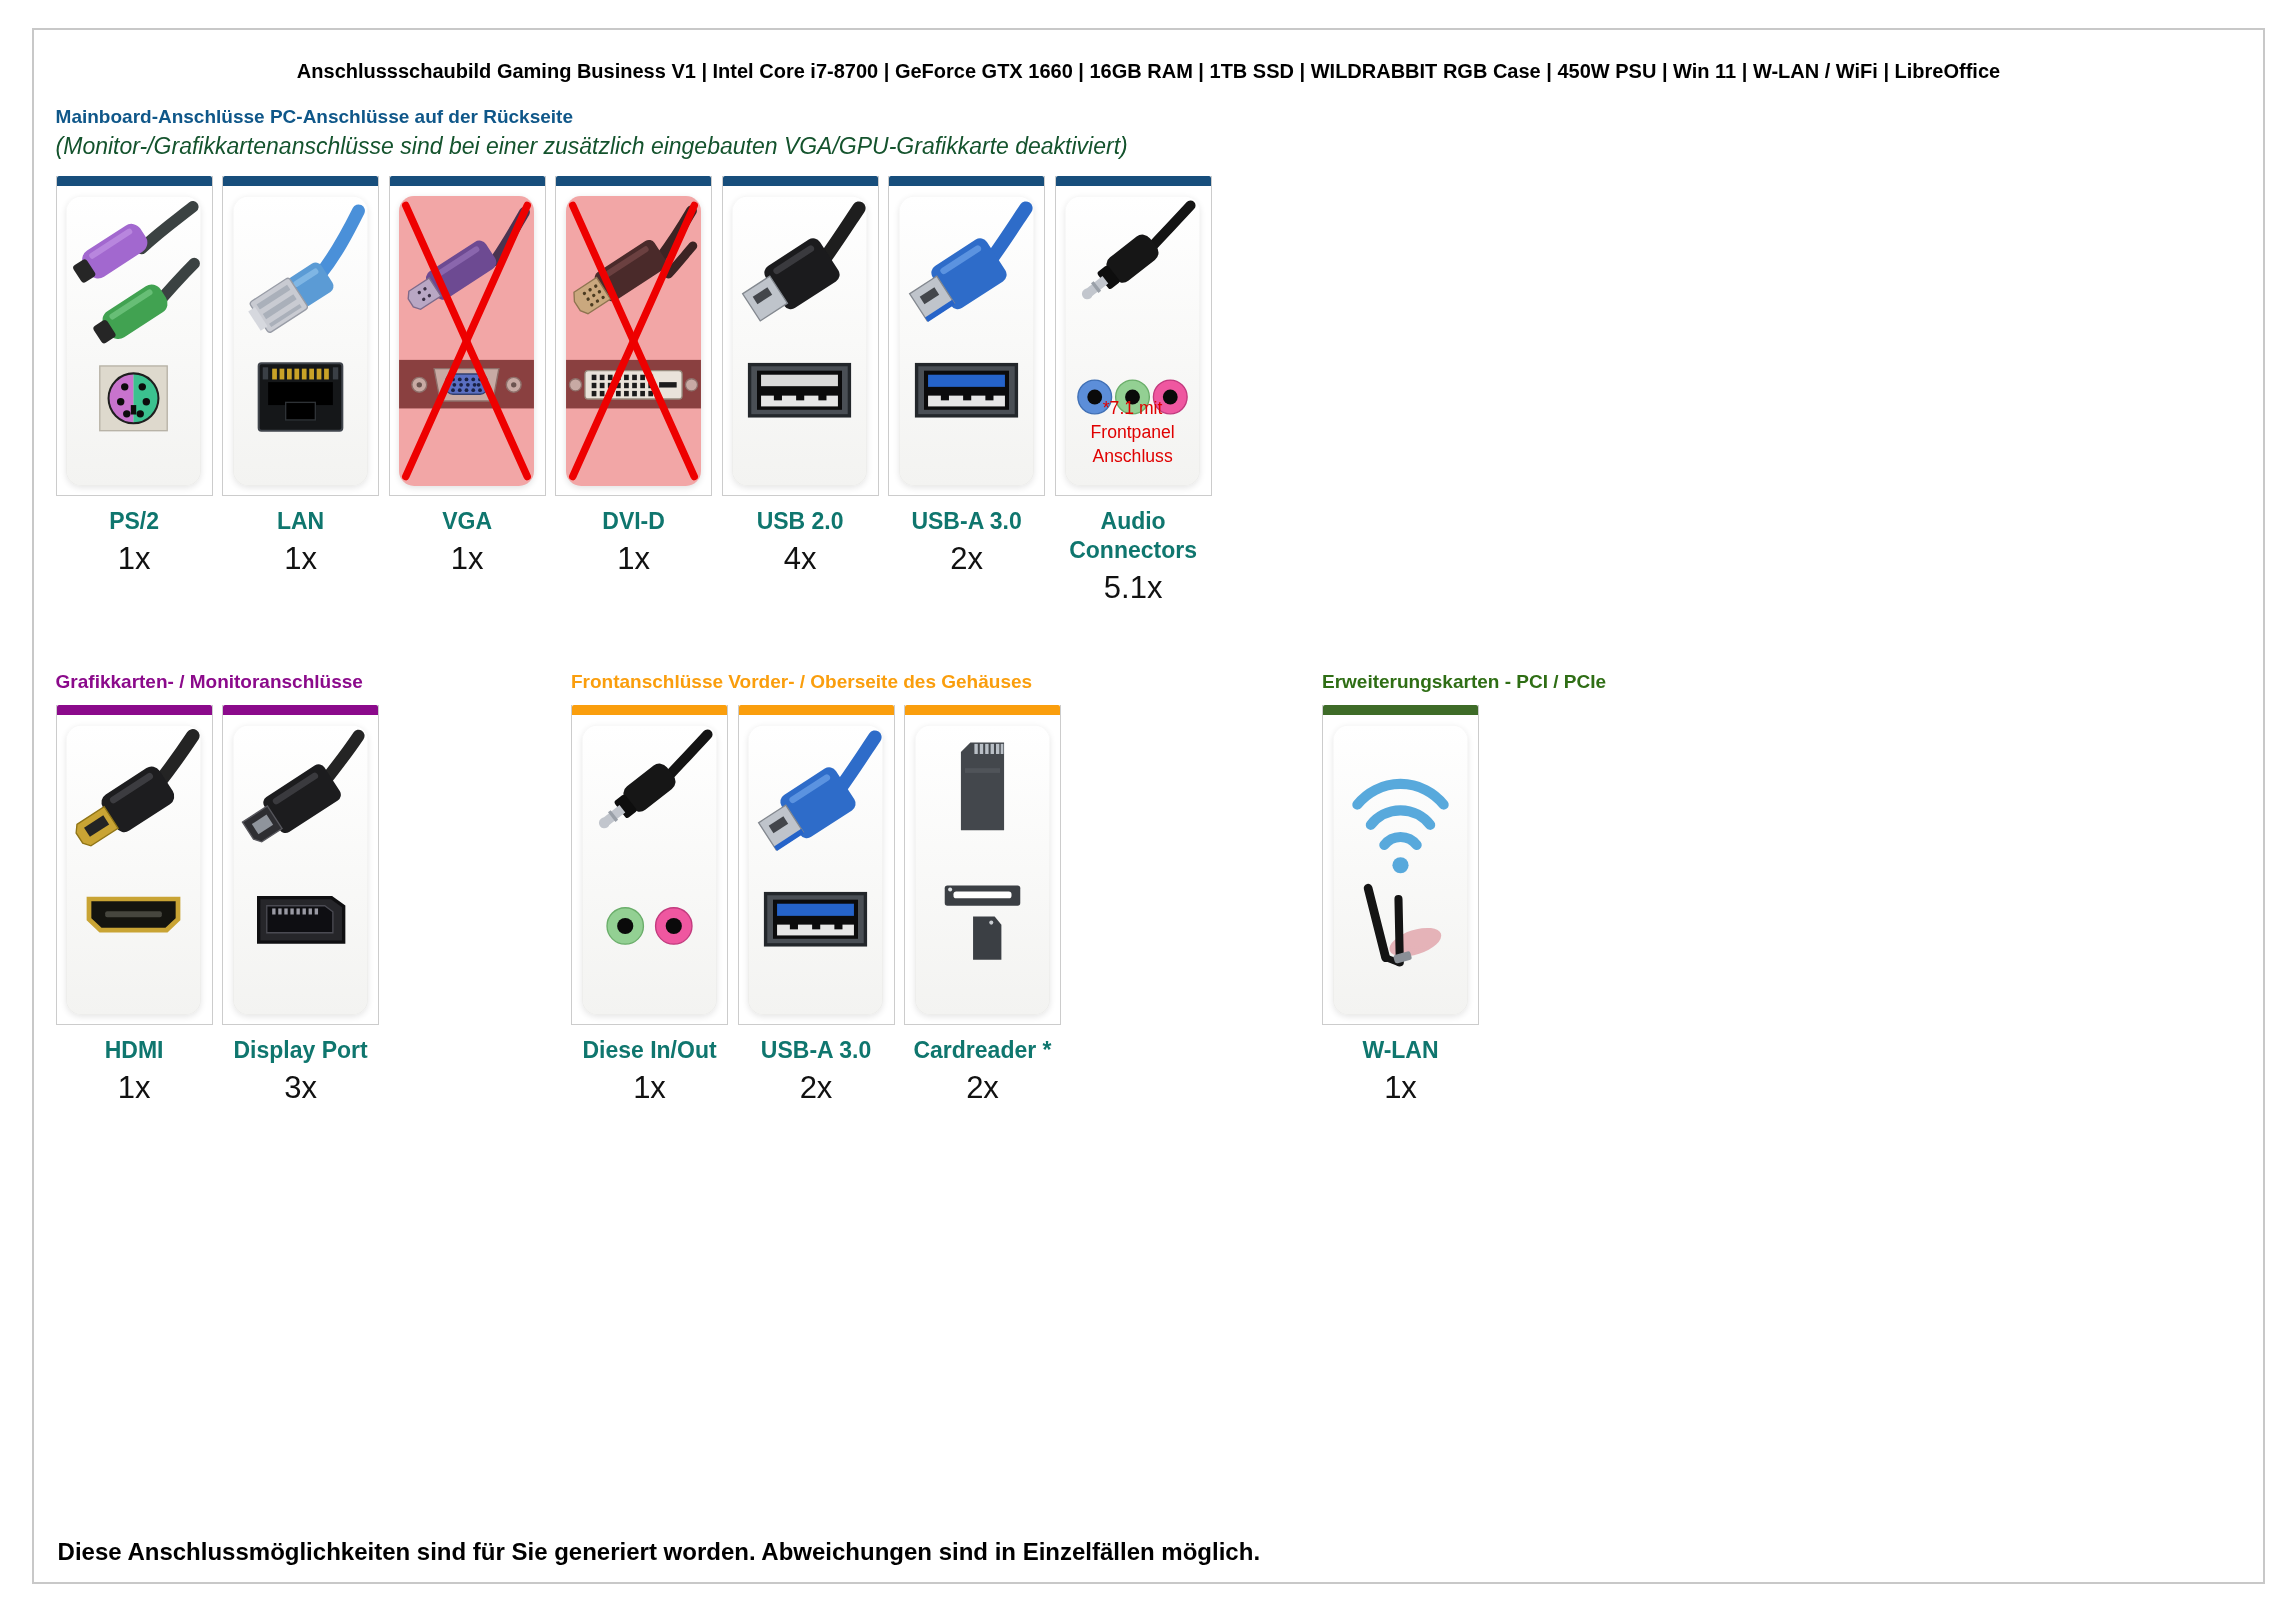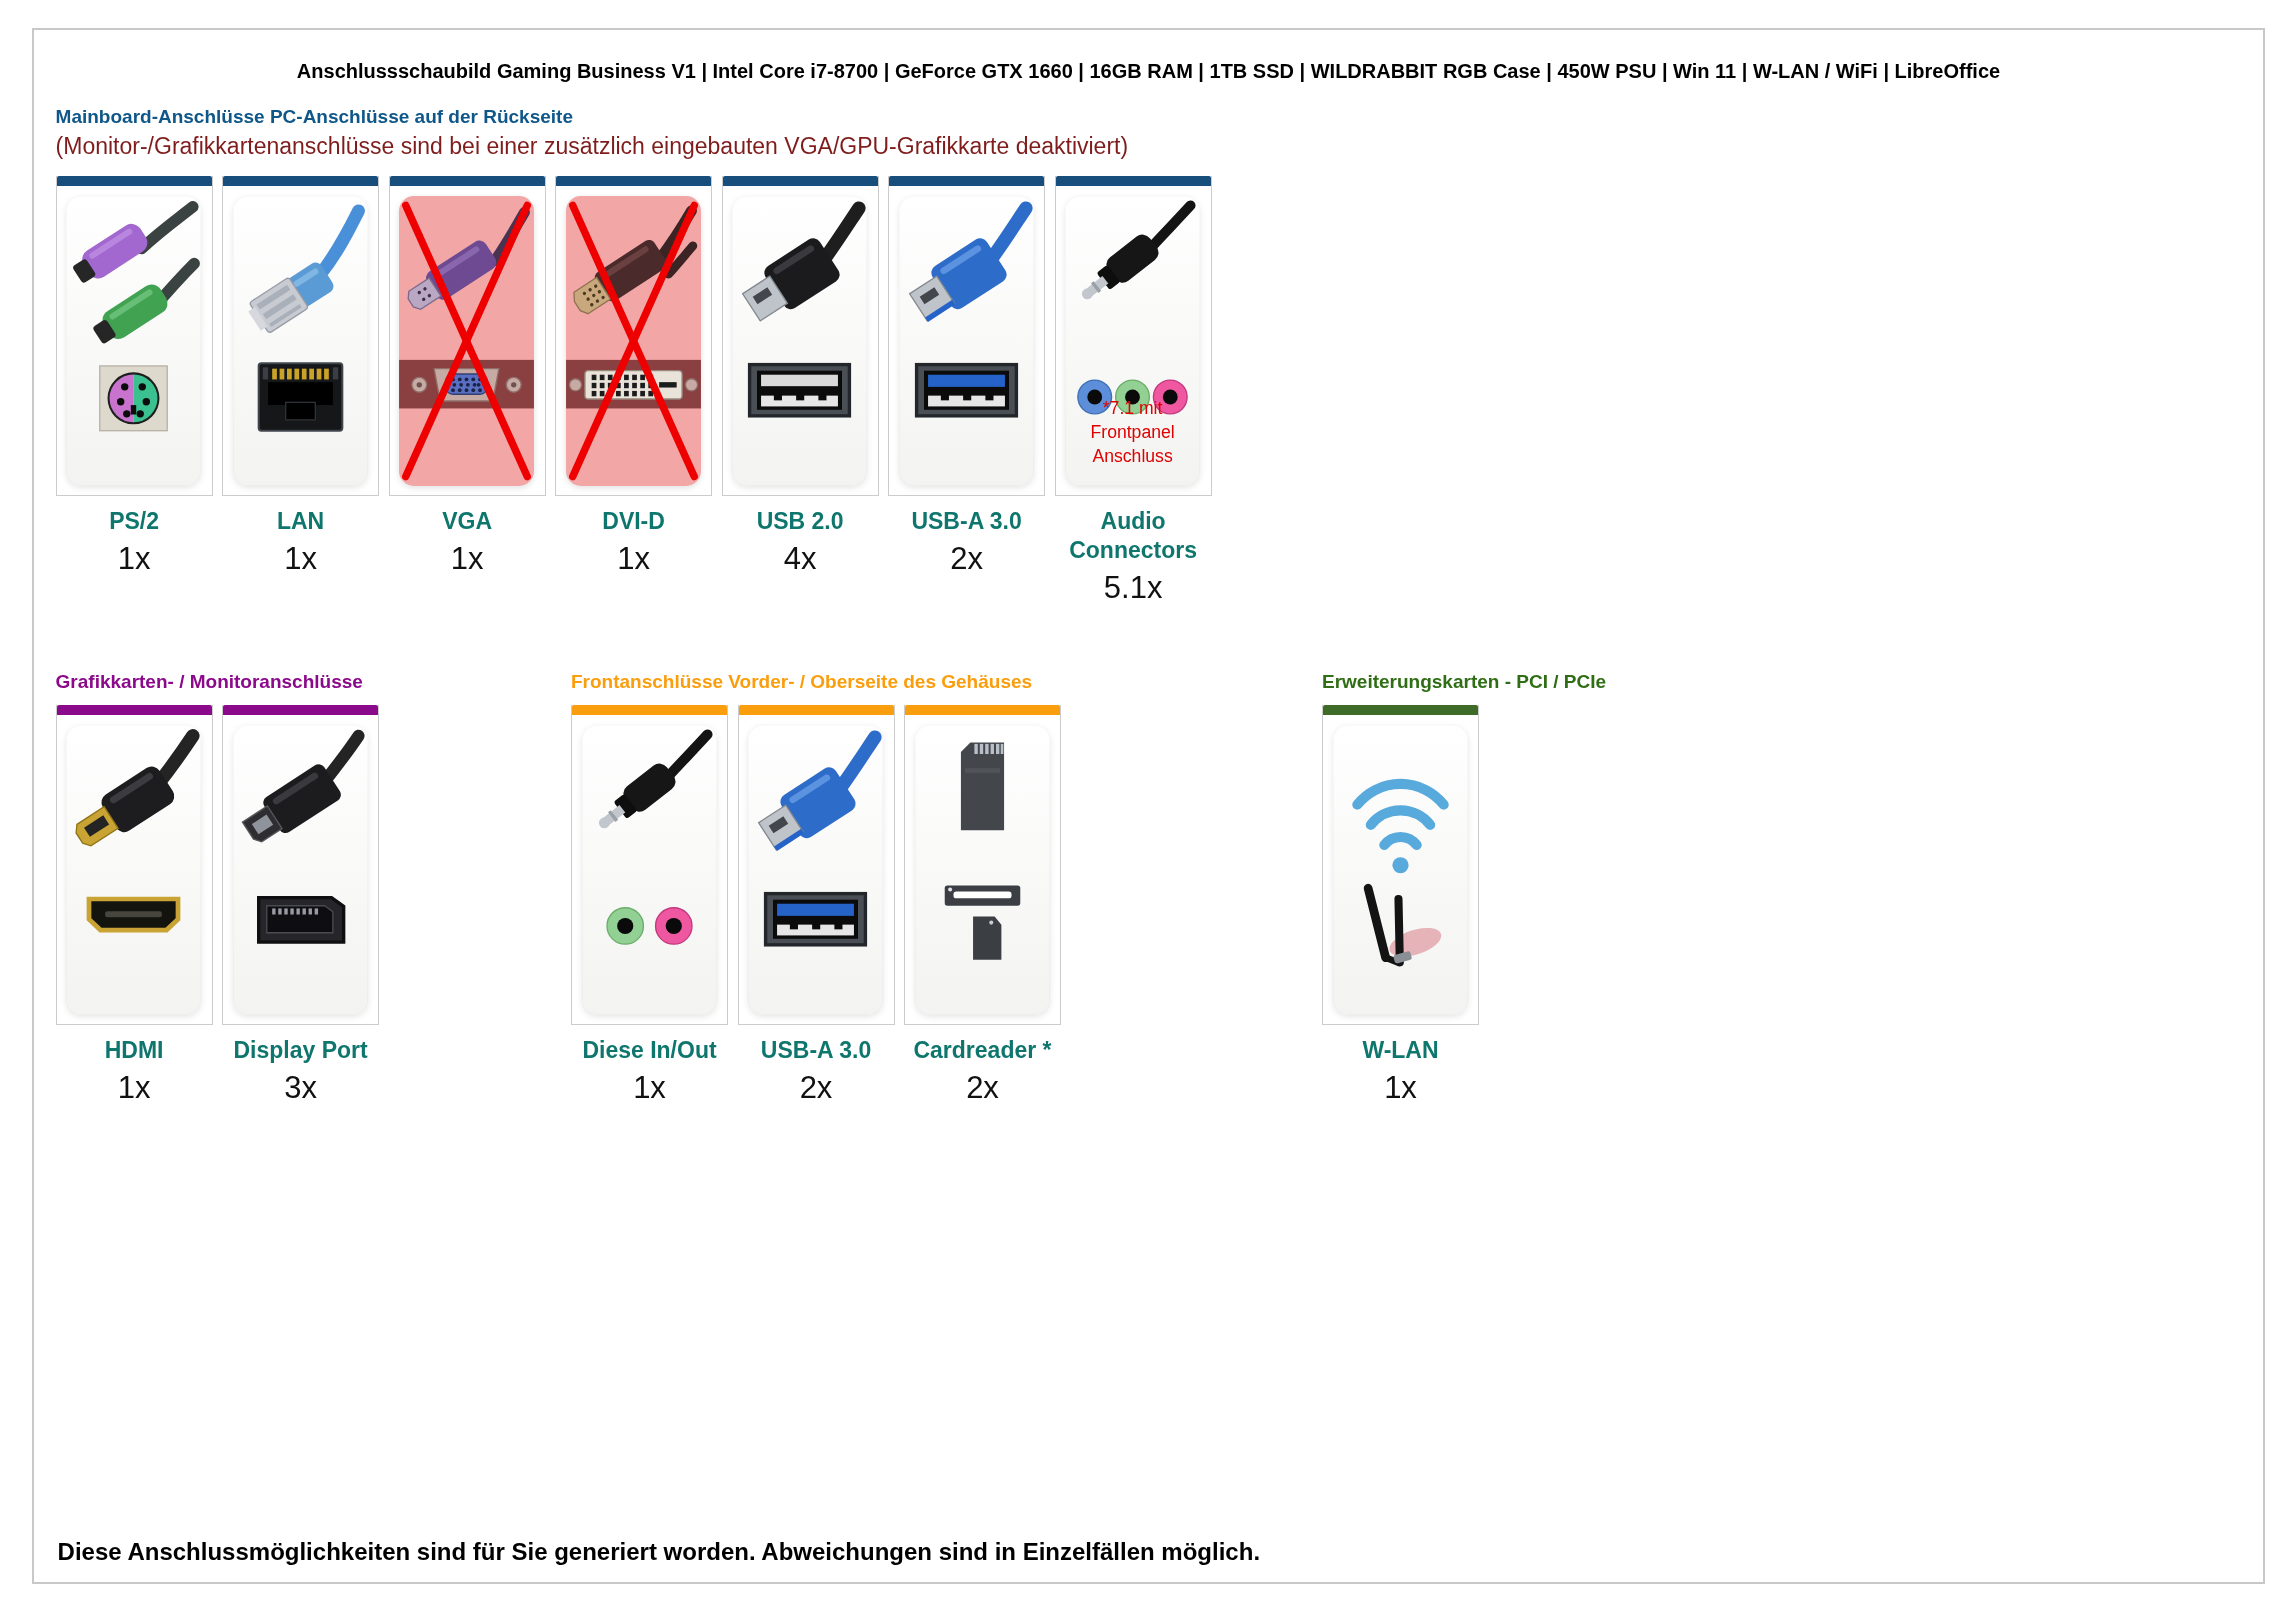--- a/index.html
+++ b/index.html
@@ -14,21 +14,21 @@
     font-family:"Liberation Sans","DejaVu Sans",sans-serif;color:#1a1a1a;}
   .page{position:absolute;left:32px;top:28px;width:2233px;height:1556px;
     border:2px solid var(--page-border);background:#fff;overflow:hidden;}
   .title{max-width:2012px;margin:26px auto 0;text-align:center;
     font-size:20px;font-weight:bold;line-height:1.5;color:#000;}
   .sec-head{font-size:19px;font-weight:bold;white-space:nowrap;}
   .sec-head.rear{color:var(--rear-heading);margin:20px 0 0 21.6px;}
   .sec-head.gpu{color:var(--gpu);}
   .sec-head.front{color:var(--front);}
   .sec-head.exp{color:var(--expansion-heading);}
-  .subtitle{margin:5.4px 0 16px 21.6px;font-size:23px;color:#7f1d1d;}
+  .subtitle{margin:5.4px 0 16px 21.6px;font-size:23px;font-style:italic;color:#14532d;}
   .cards-row{display:flex;gap:9.5px;align-items:flex-start;}
   .cards-row.rear-row{margin-left:21.6px;}
   .card-col{width:157px;display:flex;flex-direction:column;align-items:center;}
   .card{width:157px;background:#fff;border:1.4px solid #cccccc;border-top:none;}
   .bar{height:10px;width:100%;border-radius:2px 2px 0 0;}
   .card.rear .bar{background:var(--rear-bar);}
   .card.gpu .bar{background:var(--gpu);}
   .card.front .bar{background:var(--front);}
   .card.exp .bar{background:var(--expansion-bar);}
   .art{position:relative;margin:9.5px;width:135px;height:290px;border-radius:15px;

